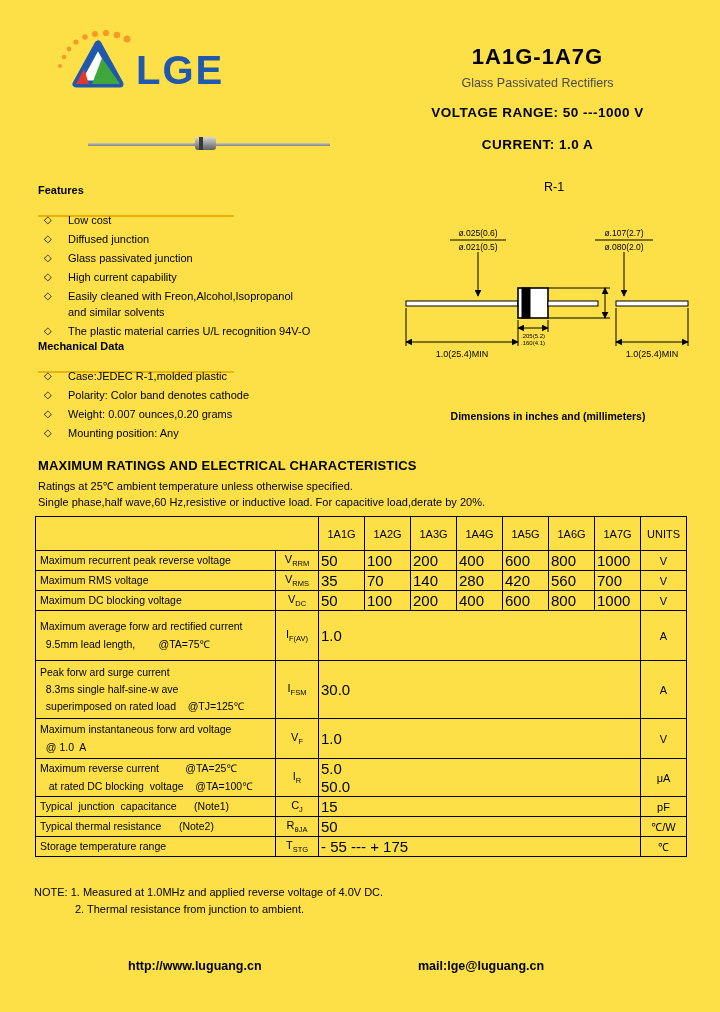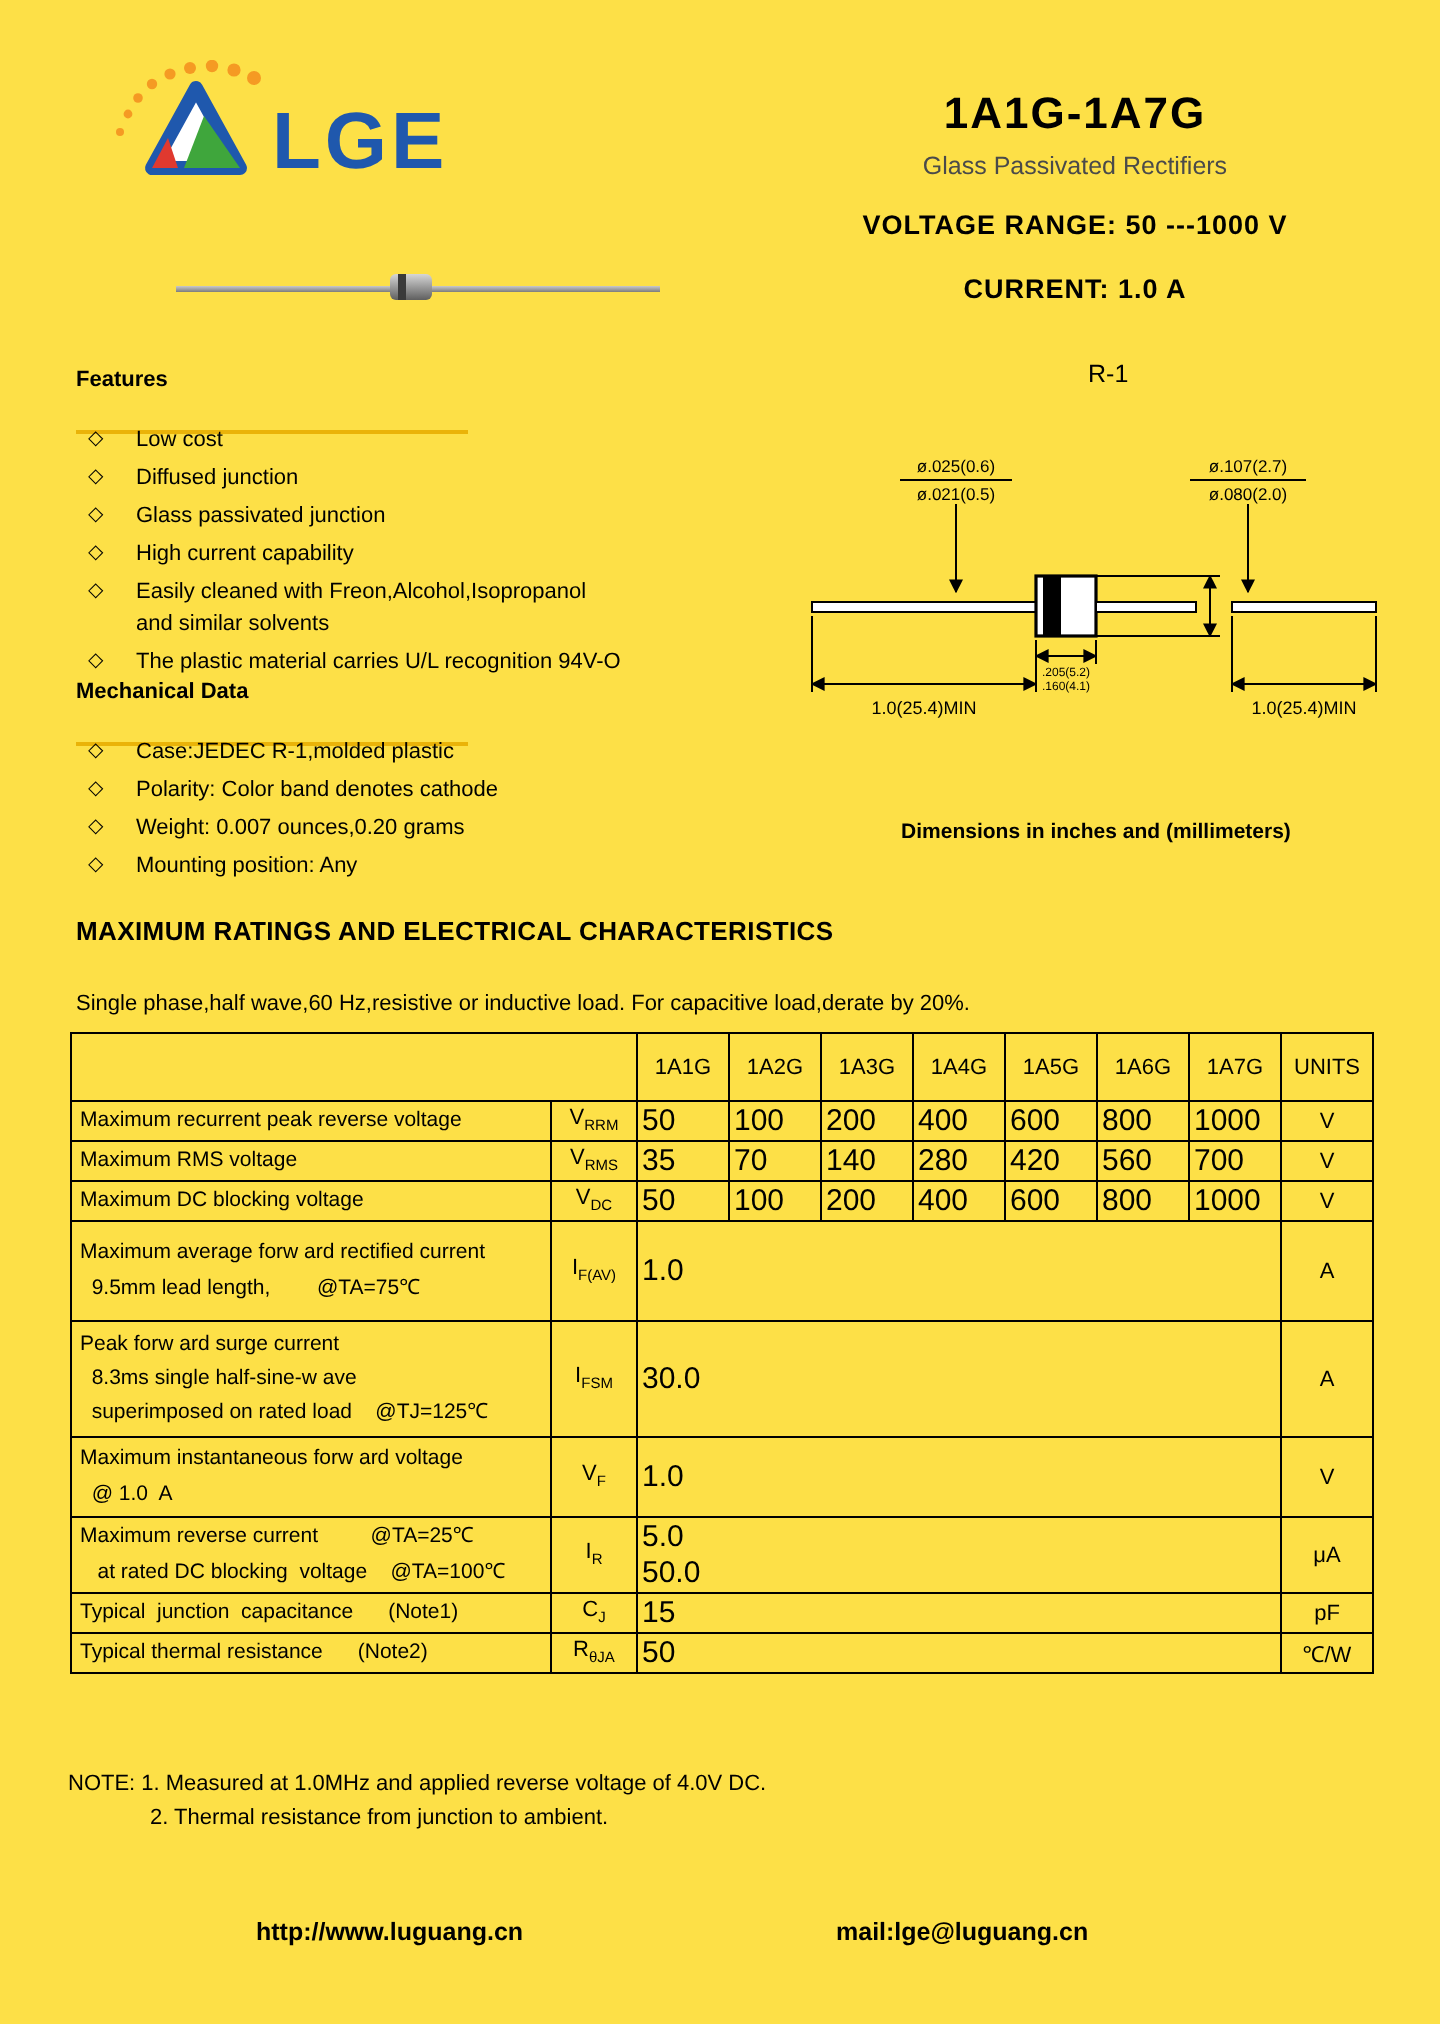--- a/index.html
+++ b/index.html
@@ -170,20 +170,21 @@
       <text x="70" y="133" text-anchor="middle" font-size="9">1.0(25.4)MIN</text>
       <text x="260" y="133" text-anchor="middle" font-size="9">1.0(25.4)MIN</text>
       <text x="141" y="114" text-anchor="middle" font-size="6">.205(5.2)</text>
       <text x="141" y="121" text-anchor="middle" font-size="6">.160(4.1)</text>
     </g>
   </svg>
 
   <div class="abs dims-note" style="left:392px; top:410px;">Dimensions in inches and (millimeters)</div>
 
   <div class="abs ratings-title" style="left:38px; top:458px;">MAXIMUM RATINGS AND ELECTRICAL CHARACTERISTICS</div>
+  <div class="abs cond-line" style="left:38px; top:478px;">Ratings at 25℃ ambient temperature unless otherwise specified.</div>
   <div class="abs cond-line" style="left:38px; top:496px;">Single phase,half wave,60 Hz,resistive or inductive load. For capacitive load,derate by 20%.</div>
 
   <table class="ratings abs" style="left:35px; top:516px;">
     <colgroup>
       <col style="width:240px">
         <col style="width:43px">
       <col style="width:46px">
         <col style="width:46px">
         <col style="width:46px">
         <col style="width:46px">
@@ -295,20 +296,28 @@
       <td class="c-unit">pF</td>
     </tr>
     <tr class="rh-s">
       <td class="c-desc">
             <div>Typical thermal resistance      (Note2)</div>
           </td>
       <td class="c-sym"><span>R</span><sub>θJA</sub></td>
       <td class="c-val" colspan="7">50</td>
       <td class="c-unit">℃/W</td>
     </tr>
+    <tr class="rh-s">
+      <td class="c-desc">
+            <div>Storage temperature range</div>
+          </td>
+      <td class="c-sym"><span>T</span><sub>STG</sub></td>
+      <td class="c-val" colspan="7">- 55 --- + 175</td>
+      <td class="c-unit">℃</td>
+    </tr>
   </tbody>
     </table>
 
   <div class="abs note-line" style="left:34px; top:886px;">NOTE:  1. Measured at 1.0MHz and applied reverse voltage of 4.0V DC.</div>
   <div class="abs note-line" style="left:75px; top:903px;">2. Thermal  resistance  from junction  to  ambient.</div>
 
   <div class="abs footer-link" style="left:128px; top:959px;">http://www.luguang.cn</div>
   <div class="abs footer-link" style="left:418px; top:959px;text-align:right;">mail:lge@luguang.cn</div>
 
 </div>

